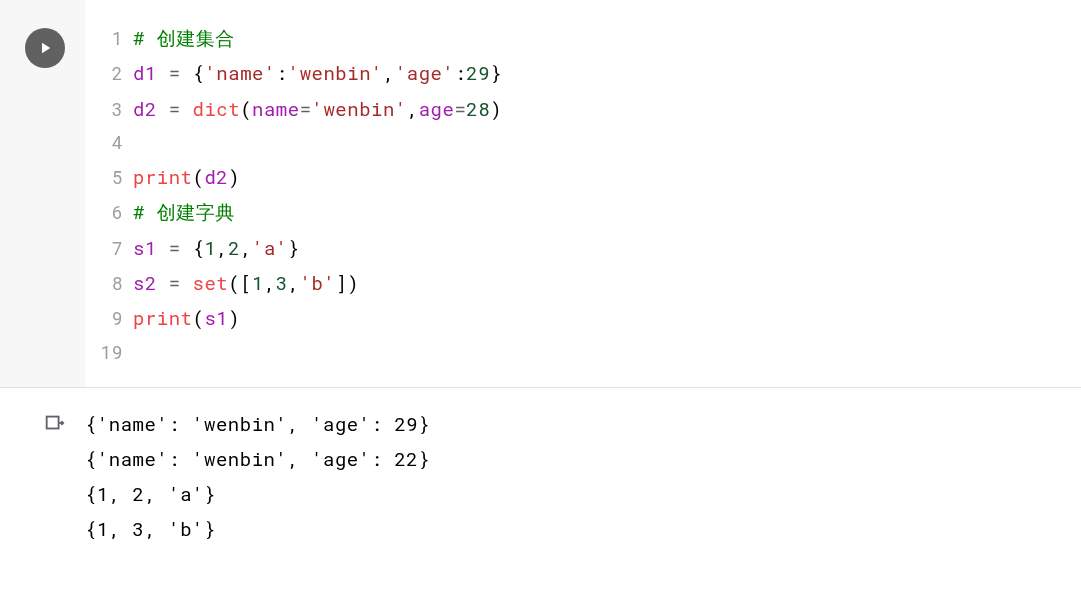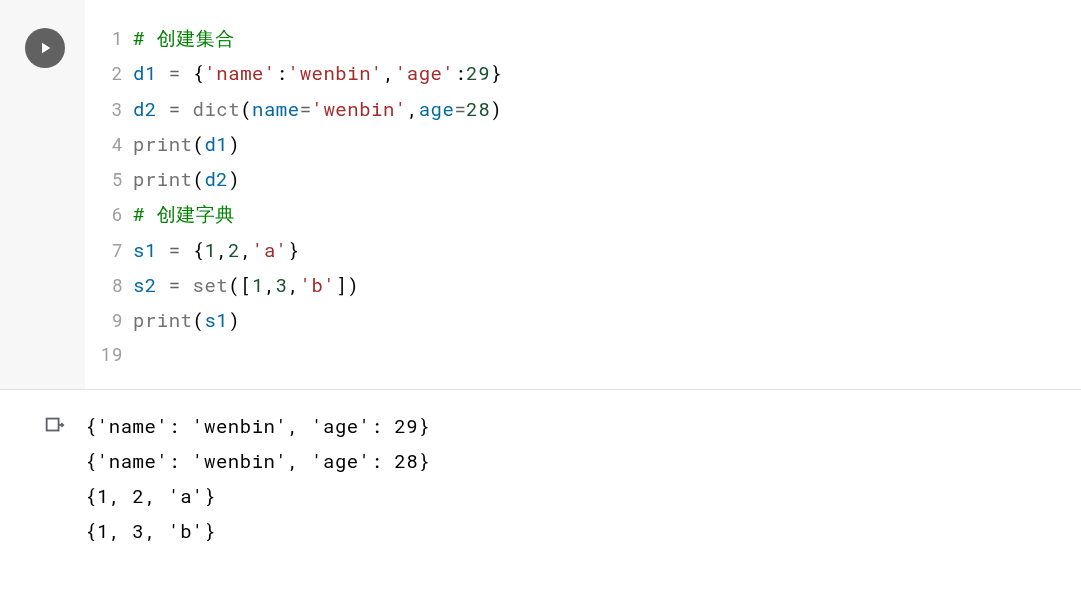--- a/index.html
+++ b/index.html
@@ -47,26 +47,26 @@
   .lineno {
     color: #9e9e9e;
     text-align: right;
     width: 48px;
     padding-right: 10px;
     user-select: none;
     font-size: 18px;
   }
   .code-content { white-space: pre; }
   .tok-comment { color: #008000; }
-  .tok-name { color: #0369a1; }
+  .tok-name { color: #a21caf; }
   .tok-op { color: #616161; }
   .tok-punct { color: #000; }
   .tok-string { color: #a52a2a; }
   .tok-number { color: #14532d; }
-  .tok-builtin { color: #737373; }
+  .tok-builtin { color: #ef4444; }
   .output-cell {
     display: flex;
     align-items: flex-start;
     padding: 18px 0 18px 0;
   }
   .out-gutter {
     width: 85px;
     display: flex;
     justify-content: flex-end;
     align-items: flex-start;
@@ -104,21 +104,20 @@
       <div class="code-line">
         <span class="lineno">2</span>
         <span class="code-content"><span class="tok-name">d1</span><span> </span><span class="tok-op">=</span><span> </span><span class="tok-punct">{</span><span class="tok-string">'name'</span><span class="tok-punct">:</span><span class="tok-string">'wenbin'</span><span class="tok-punct">,</span><span class="tok-string">'age'</span><span class="tok-punct">:</span><span class="tok-number">29</span><span class="tok-punct">}</span></span>
       </div>
       <div class="code-line">
         <span class="lineno">3</span>
         <span class="code-content"><span class="tok-name">d2</span><span> </span><span class="tok-op">=</span><span> </span><span class="tok-builtin">dict</span><span class="tok-punct">(</span><span class="tok-name">name</span><span class="tok-op">=</span><span class="tok-string">'wenbin'</span><span class="tok-punct">,</span><span class="tok-name">age</span><span class="tok-op">=</span><span class="tok-number">28</span><span class="tok-punct">)</span></span>
       </div>
       <div class="code-line">
         <span class="lineno">4</span>
-        <span class="code-content"><span class="tok-builtin">print</span><span class="tok-punct">(</span><span class="tok-name">d1</span><span class="tok-punct">)</span></span>
       </div>
       <div class="code-line">
         <span class="lineno">5</span>
         <span class="code-content"><span class="tok-builtin">print</span><span class="tok-punct">(</span><span class="tok-name">d2</span><span class="tok-punct">)</span></span>
       </div>
       <div class="code-line">
         <span class="lineno">6</span>
         <span class="code-content"><span class="tok-comment"># 创建字典</span></span>
       </div>
       <div class="code-line">
@@ -143,16 +142,16 @@
   <div class="out-gutter">
     <span class="out-icon">
       <svg width="22" height="22" viewBox="0 0 24 24" fill="none" stroke="currentColor" stroke-width="2">
         <rect x="4" y="5" width="13" height="13"></rect>
         <path d="M17 12 L22 12"></path>
         <path d="M20 10 L22 12 L20 14"></path>
       </svg>
     </span>
   </div>
   <div class="output-text">{'name': 'wenbin', 'age': 29}
-{'name': 'wenbin', 'age': 28}
+{'name': 'wenbin', 'age': 22}
 {1, 2, 'a'}
 {1, 3, 'b'}</div>
 </div>
 
 </body></html>

